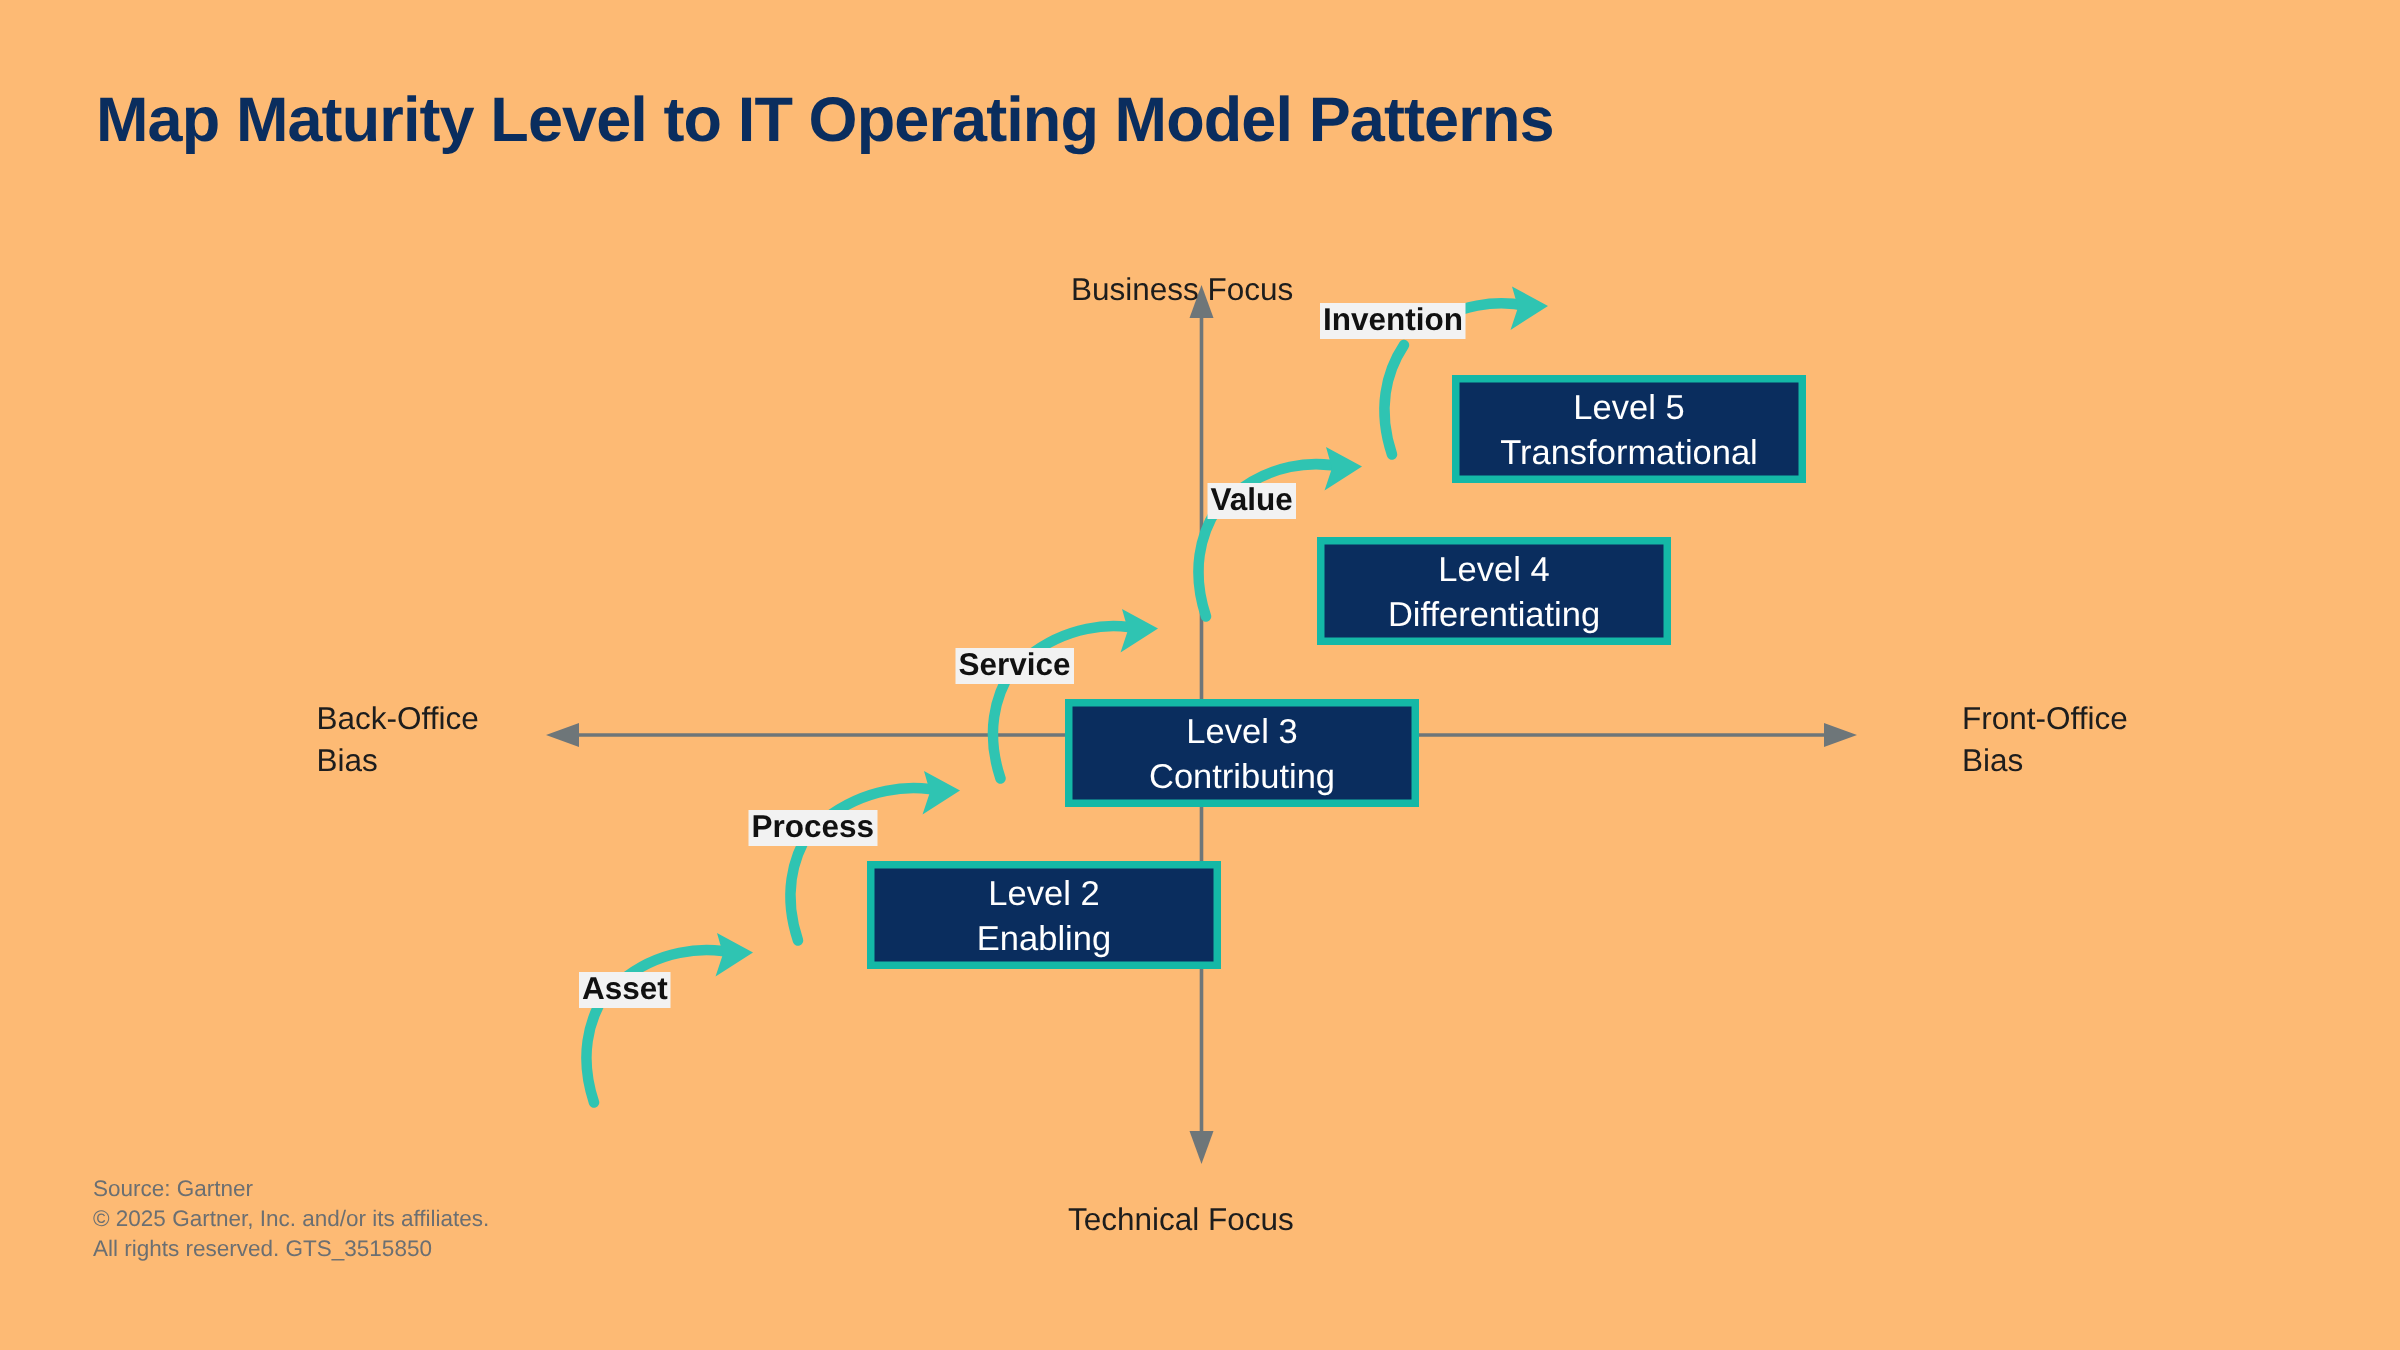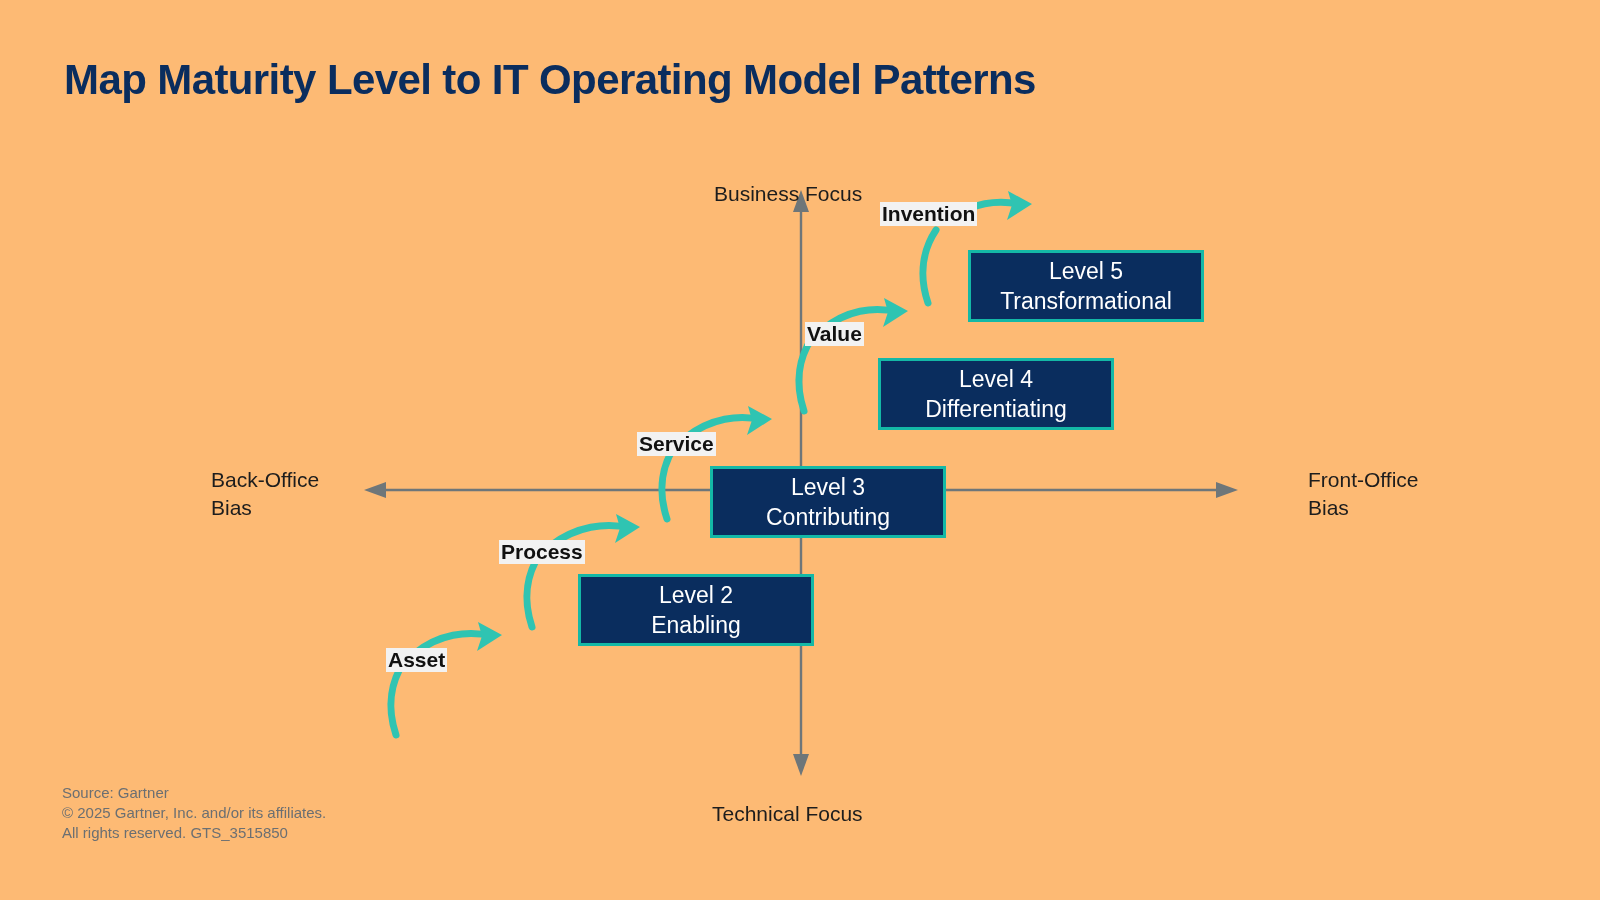--- a/index.html
+++ b/index.html
@@ -55,21 +55,21 @@
   }
   .axis-top    { left: 714px; top: 148px; margin-top: 32px; }
   .axis-bottom { left: 712px; top: 800px; }
   .axis-left   { left: 211px; top: 466px; }
   .axis-right  { left: 1270px; top: 466px; margin-left: 38px; }
 
   
   .level-box {
     position: absolute;
     background: #0a2d5e;
-    border: 3px solid #14b8a6;
+    border: 5px solid #14b8a6;
     box-sizing: border-box;
     color: #ffffff;
     display: flex;
     flex-direction: column;
     align-items: center;
     justify-content: center;
     font-size: 23px;
     line-height: 30px;
     font-weight: 500;
     text-align: center;

